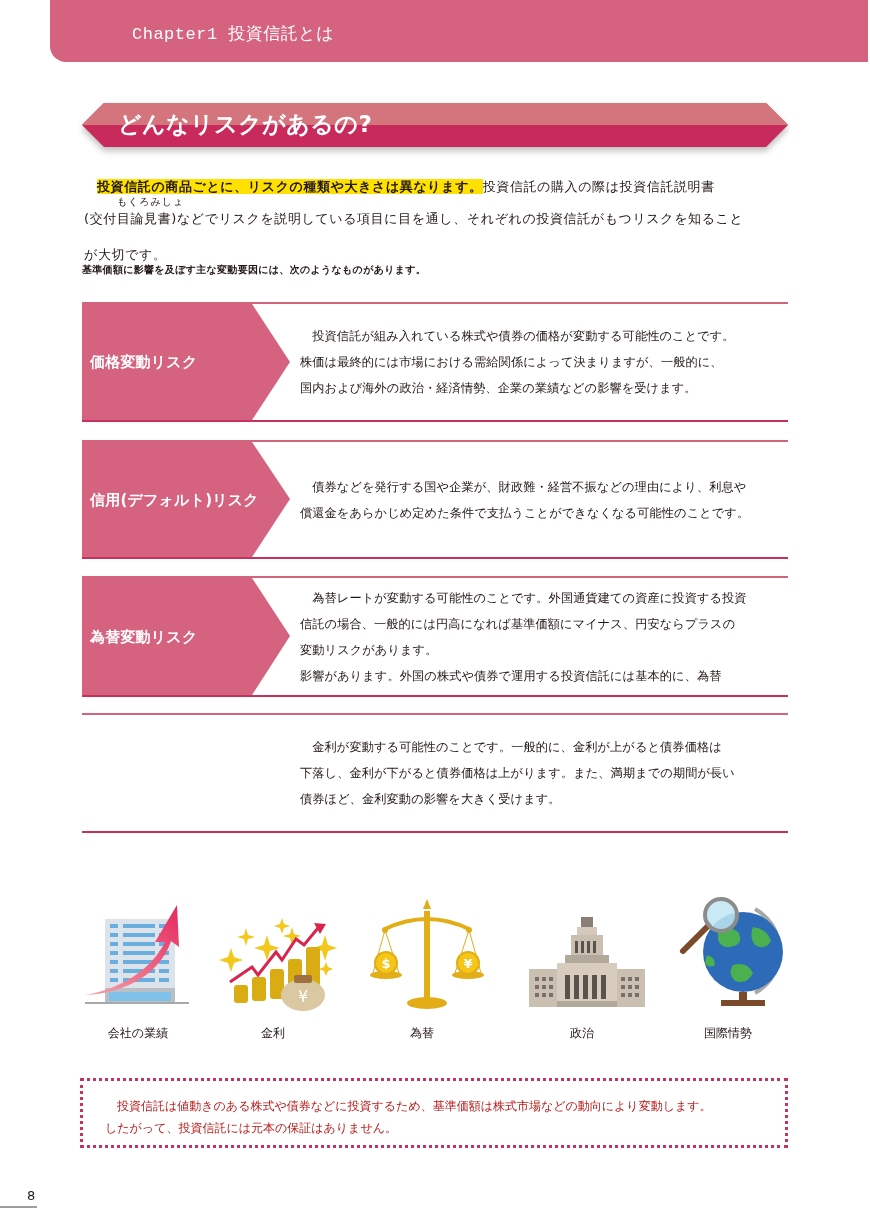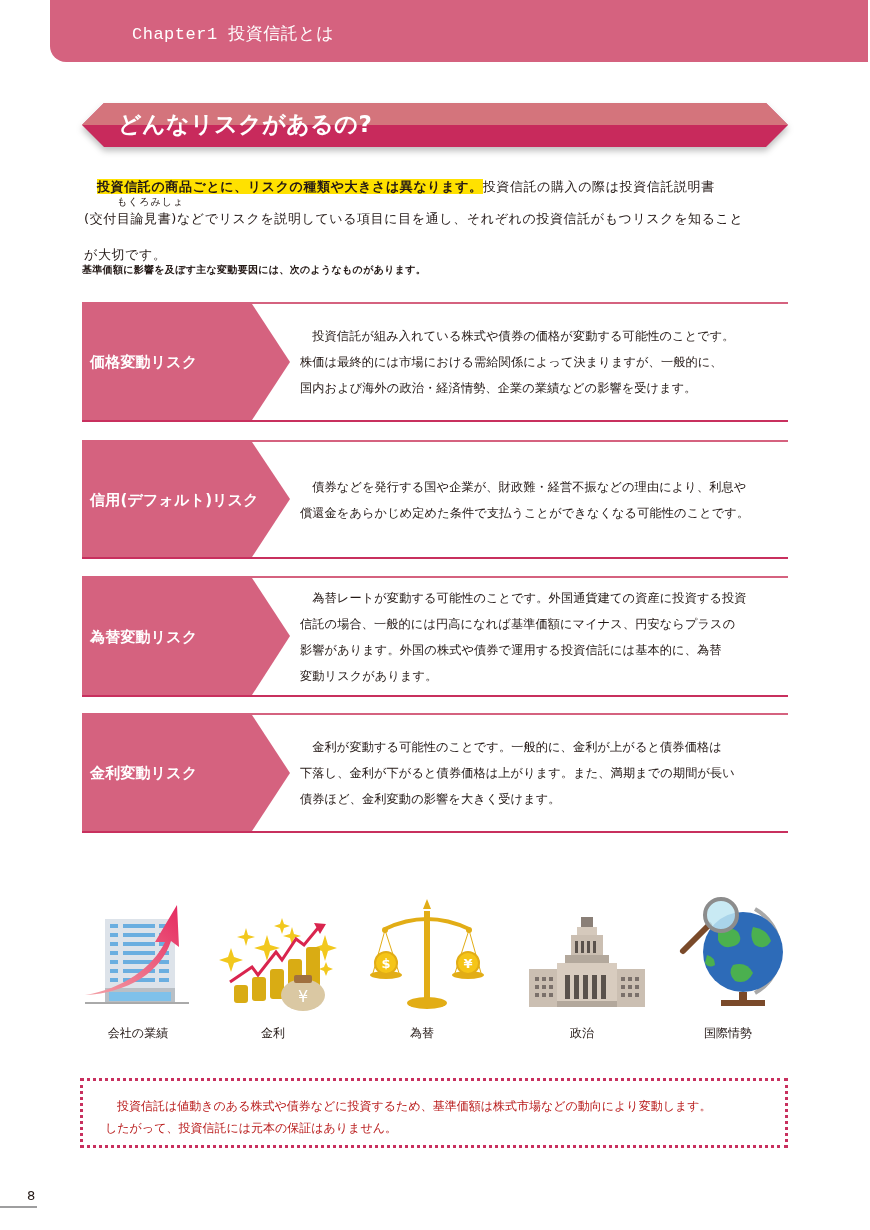--- a/index.html
+++ b/index.html
@@ -141,32 +141,26 @@
 <div class="risk-card" style="top:576px;height:121px;">
   <div class="label-box">
     <svg viewBox="0 0 210 117" preserveAspectRatio="none">
         <polygon points="0,0 170,0 208,58 170,117 0,117" fill="#d5627f"></polygon>
       </svg>
     <span class="risk-name">為替変動リスク</span>
   </div>
   <div class="risk-desc">
     <span class="line">　為替レートが変動する可能性のことです。外国通貨建ての資産に投資する投資</span>
     <span class="line">信託の場合、一般的には円高になれば基準価額にマイナス、円安ならプラスの</span>
+    <span class="line">変動リスクがあります。</span>
     <span class="line">影響があります。外国の株式や債券で運用する投資信託には基本的に、為替</span>
-    <span class="line">変動リスクがあります。</span>
   </div>
 </div>
 
 <div class="risk-card" style="top:713px;height:120px;">
-  <div class="label-box">
-    <svg viewBox="0 0 210 116" preserveAspectRatio="none">
-        <polygon points="0,0 170,0 208,58 170,116 0,116" fill="#d5627f"></polygon>
-      </svg>
-    <span class="risk-name">金利変動リスク</span>
-  </div>
   <div class="risk-desc">
     <span class="line">　金利が変動する可能性のことです。一般的に、金利が上がると債券価格は</span>
     <span class="line">下落し、金利が下がると債券価格は上がります。また、満期までの期間が長い</span>
     <span class="line">債券ほど、金利変動の影響を大きく受けます。</span>
   </div>
 </div>
 
 <div class="icons-row">
 
   <div class="icon-item" style="left:-12px;">

